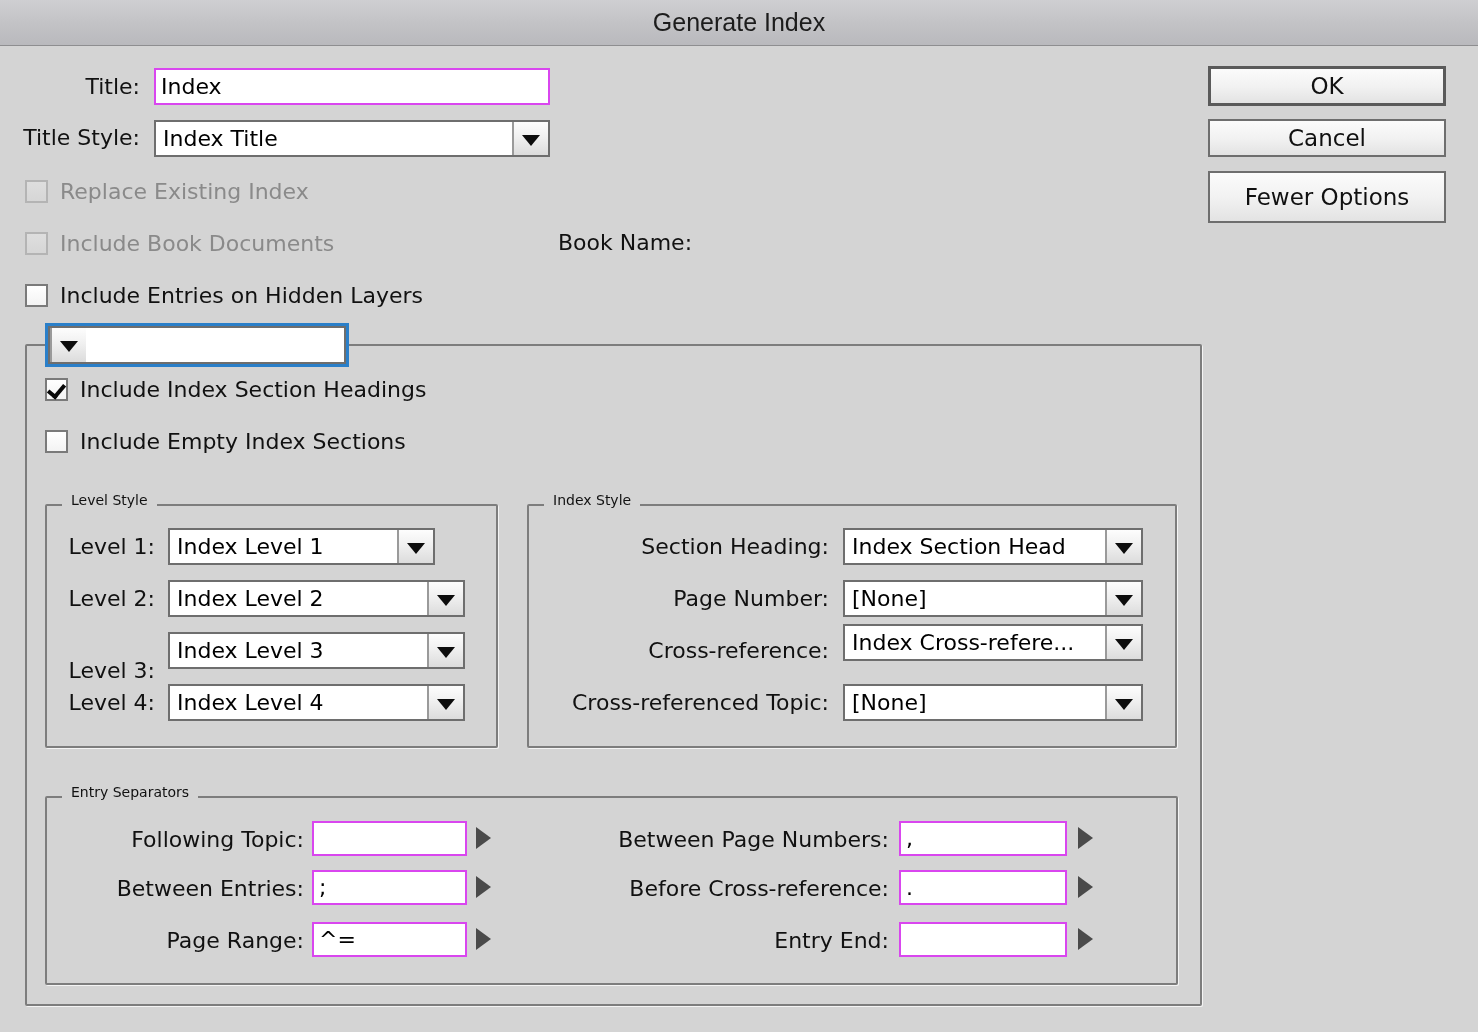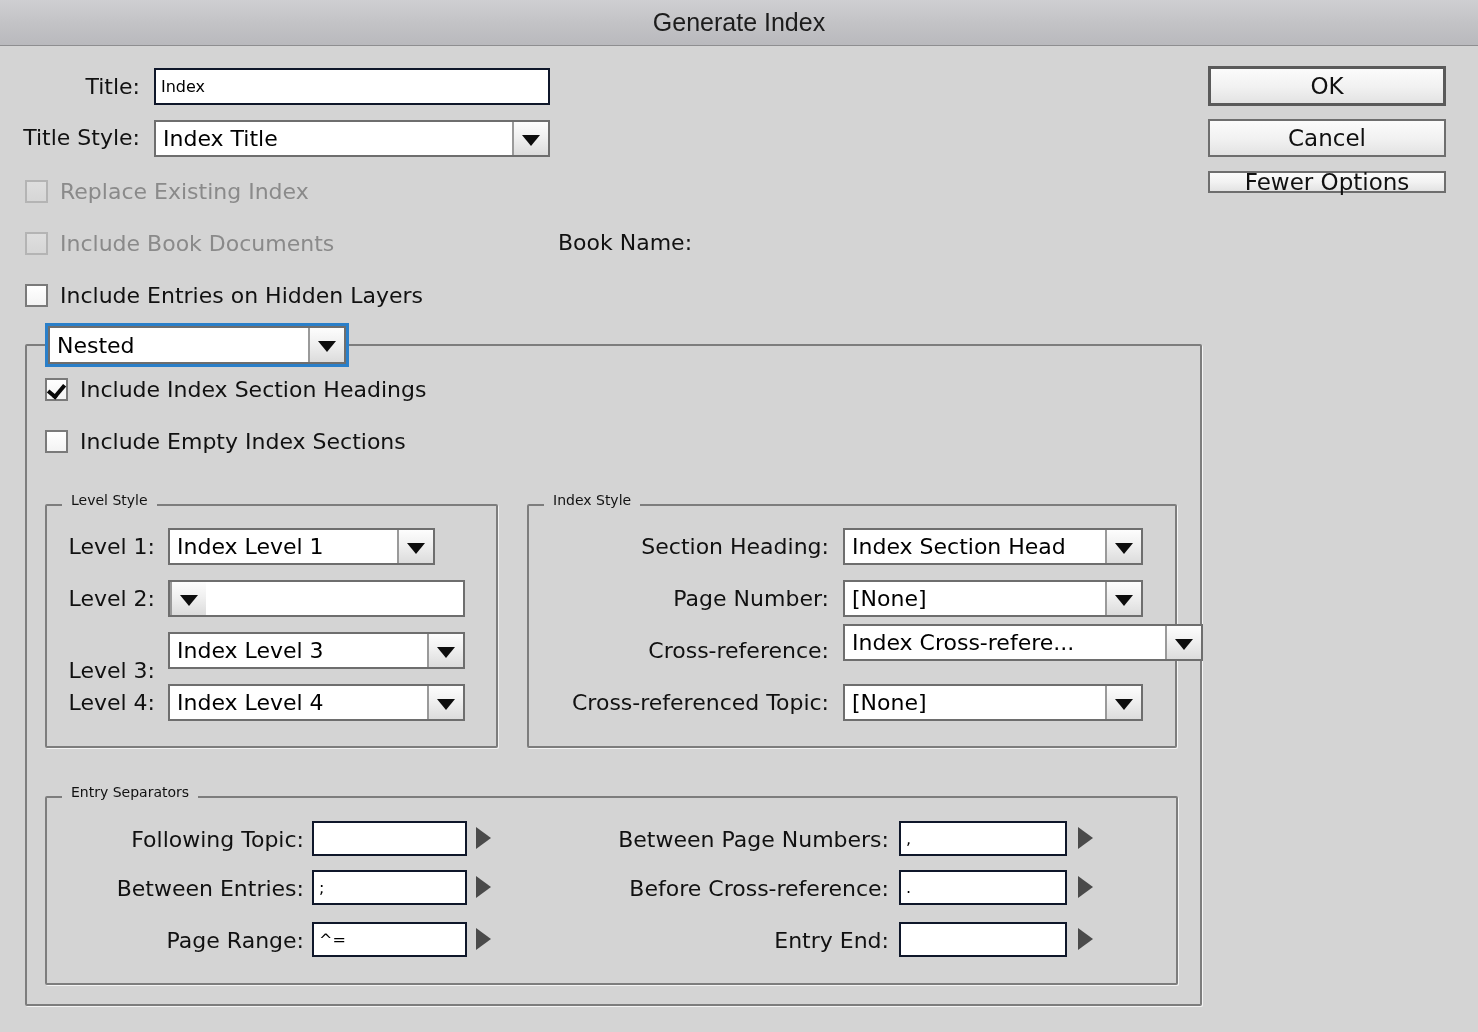--- a/index.html
+++ b/index.html
@@ -44,24 +44,24 @@
     white-space: nowrap;
   }
   .lbl.disabled { color: #8a8a8a; }
 
   .abs { position: absolute; }
 
   
   .field {
     position: absolute;
     background: #ffffff;
-    border: 2px solid #0f172a;
-    box-sizing: border-box;
-    font-family: "DejaVu Sans", sans-serif;
-    font-size: 16px;
+    border: 2px solid #d946ef;
+    box-sizing: border-box;
+    font-family: "DejaVu Sans", sans-serif;
+    font-size: 22px;
     color: #000;
     line-height: 1;
     display: flex;
     align-items: center;
     padding-left: 5px;
     overflow: hidden;
     white-space: nowrap;
   }
 
   
@@ -188,21 +188,21 @@
 <div class="field" style="left:154px; top:68px; width:396px; height:37px;">Index</div>
 
 <div class="lbl abs right-lbl" style="left:0px; top:125px; width:140px;">Title Style:</div>
 <div class="combo" style="left:154px; top:120px; width:396px; height:37px;">
   <div class="combo-val">Index Title</div>
   <div class="combo-btn"></div>
 </div>
 
 <div class="btn default" style="left:1208px; top:66px; width:238px; height:40px;">OK</div>
 <div class="btn" style="left:1208px; top:119px; width:238px; height:38px;">Cancel</div>
-<div class="btn" style="left:1208px; top:171px; width:238px; height:22px;">Fewer Options</div>
+<div class="btn" style="left:1208px; top:171px; width:238px; height:52px;">Fewer Options</div>
 
 <div class="chk-row" style="left:25px; top:179px;">
   <span class="chk-box dim"></span>
   <span class="lbl chk-label disabled">Replace Existing Index</span>
 </div>
 
 <div class="chk-row" style="left:25px; top:231px;">
   <span class="chk-box dim"></span>
   <span class="lbl chk-label disabled">Include Book Documents</span>
 </div>
@@ -211,21 +211,20 @@
 <div class="lbl abs" style="left:712px; top:230px;"></div>
 
 <div class="chk-row" style="left:25px; top:283px;">
   <span class="chk-box"></span>
   <span class="lbl chk-label">Include Entries on Hidden Layers</span>
 </div>
 
 <div class="group" style="left:25px; top:344px; width:1177px; height:662px;"></div>
 
 <div class="combo focused" style="left:48px; top:326px; width:298px; height:38px;">
-  <div class="combo-val">Nested</div>
   <div class="combo-btn"></div>
 </div>
 
 <div class="chk-row" style="left:45px; top:377px;">
   <span class="chk-box checked"></span>
   <span class="lbl chk-label">Include Index Section Headings</span>
 </div>
 
 <div class="chk-row" style="left:45px; top:429px;">
   <span class="chk-box"></span>
@@ -236,20 +235,21 @@
 <div class="group-title" style="left:62px; top:492px;">Level Style</div>
 
 <div class="lbl abs right-lbl" style="left:45px; top:534px; width:110px;">Level 1:</div>
 <div class="combo" style="left:168px; top:528px; width:267px; height:37px;">
   <div class="combo-val">Index Level 1</div>
   <div class="combo-btn"></div>
 </div>
 
 <div class="lbl abs right-lbl" style="left:45px; top:586px; width:110px;">Level 2:</div>
 <div class="combo" style="left:168px; top:580px; width:297px; height:37px;">
+  <div class="combo-val">Index Level 2</div>
   <div class="combo-btn"></div>
 </div>
 
 <div class="lbl abs right-lbl" style="left:45px; top:638px; width:110px;margin-top:20px;">Level 3:</div>
 <div class="combo" style="left:168px; top:632px; width:297px; height:37px;">
   <div class="combo-val">Index Level 3</div>
   <div class="combo-btn"></div>
 </div>
 
 <div class="lbl abs right-lbl" style="left:45px; top:690px; width:110px;">Level 4:</div>
@@ -267,21 +267,21 @@
   <div class="combo-btn"></div>
 </div>
 
 <div class="lbl abs right-lbl" style="left:527px; top:586px; width:302px;">Page Number:</div>
 <div class="combo" style="left:843px; top:580px; width:300px; height:37px;">
   <div class="combo-val">[None]</div>
   <div class="combo-btn"></div>
 </div>
 
 <div class="lbl abs right-lbl" style="left:527px; top:638px; width:302px;">Cross-reference:</div>
-<div class="combo" style="left:843px; top:624px; width:360px; height:37px;">
+<div class="combo" style="left:843px; top:624px; width:300px; height:37px;">
   <div class="combo-val">Index Cross-refere...</div>
   <div class="combo-btn"></div>
 </div>
 
 <div class="lbl abs right-lbl" style="left:527px; top:690px; width:302px;">Cross-referenced Topic:</div>
 <div class="combo" style="left:843px; top:684px; width:300px; height:37px;">
   <div class="combo-val">[None]</div>
   <div class="combo-btn"></div>
 </div>
 

